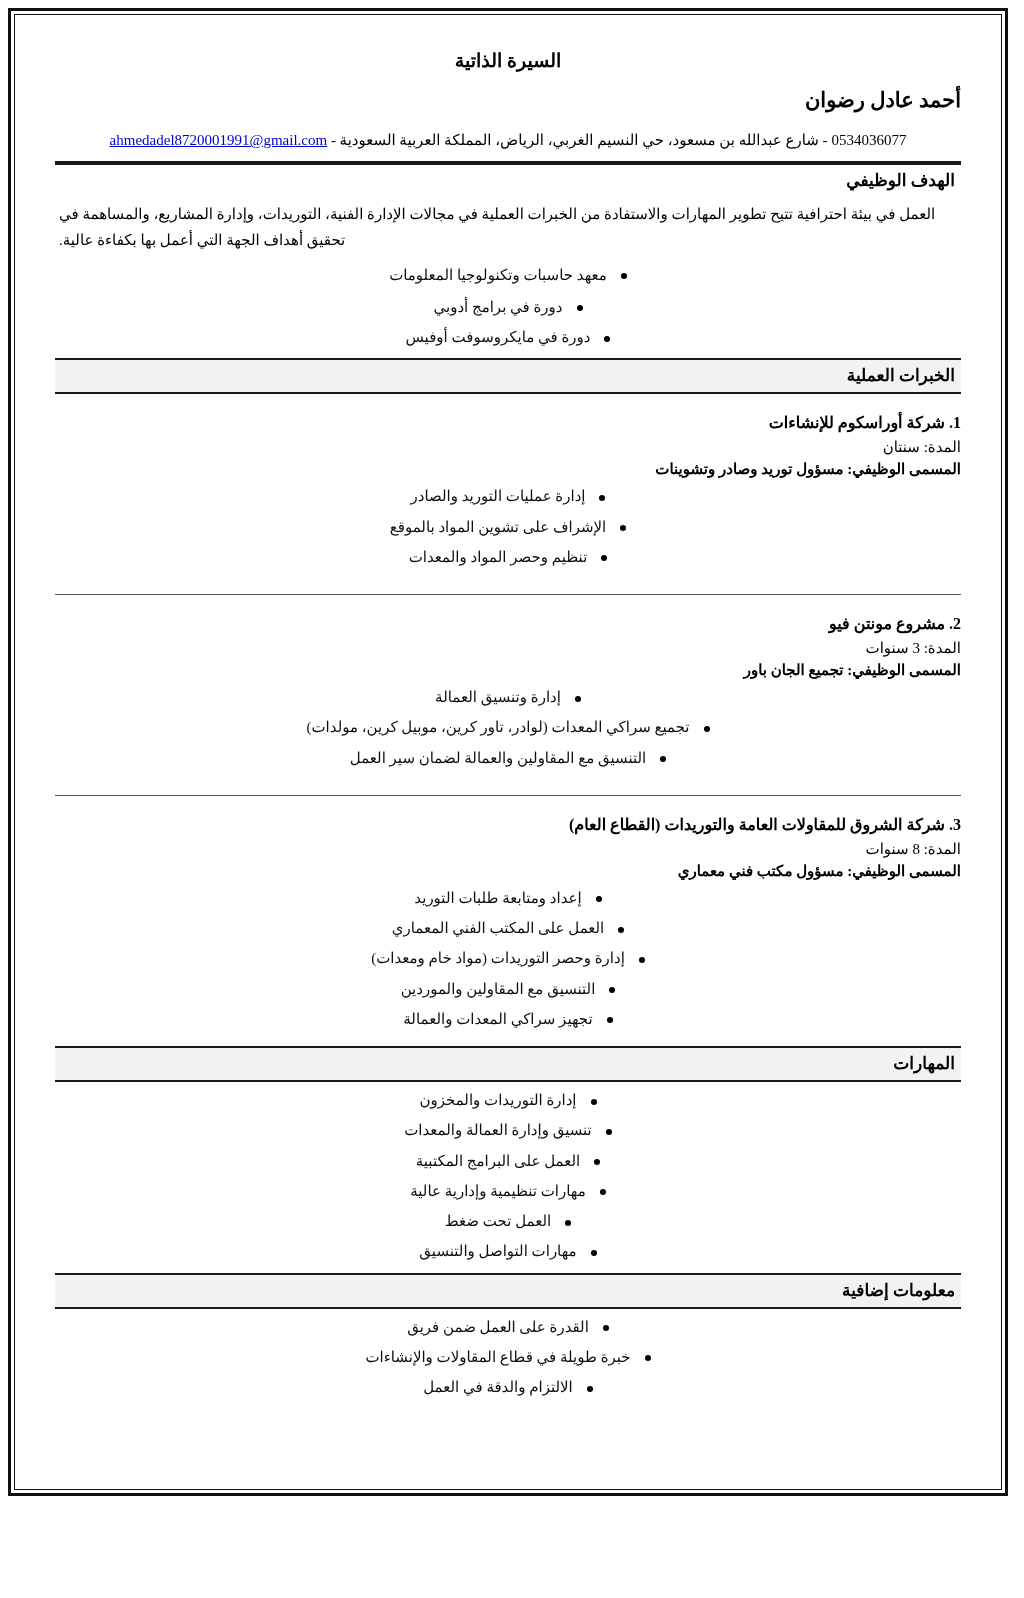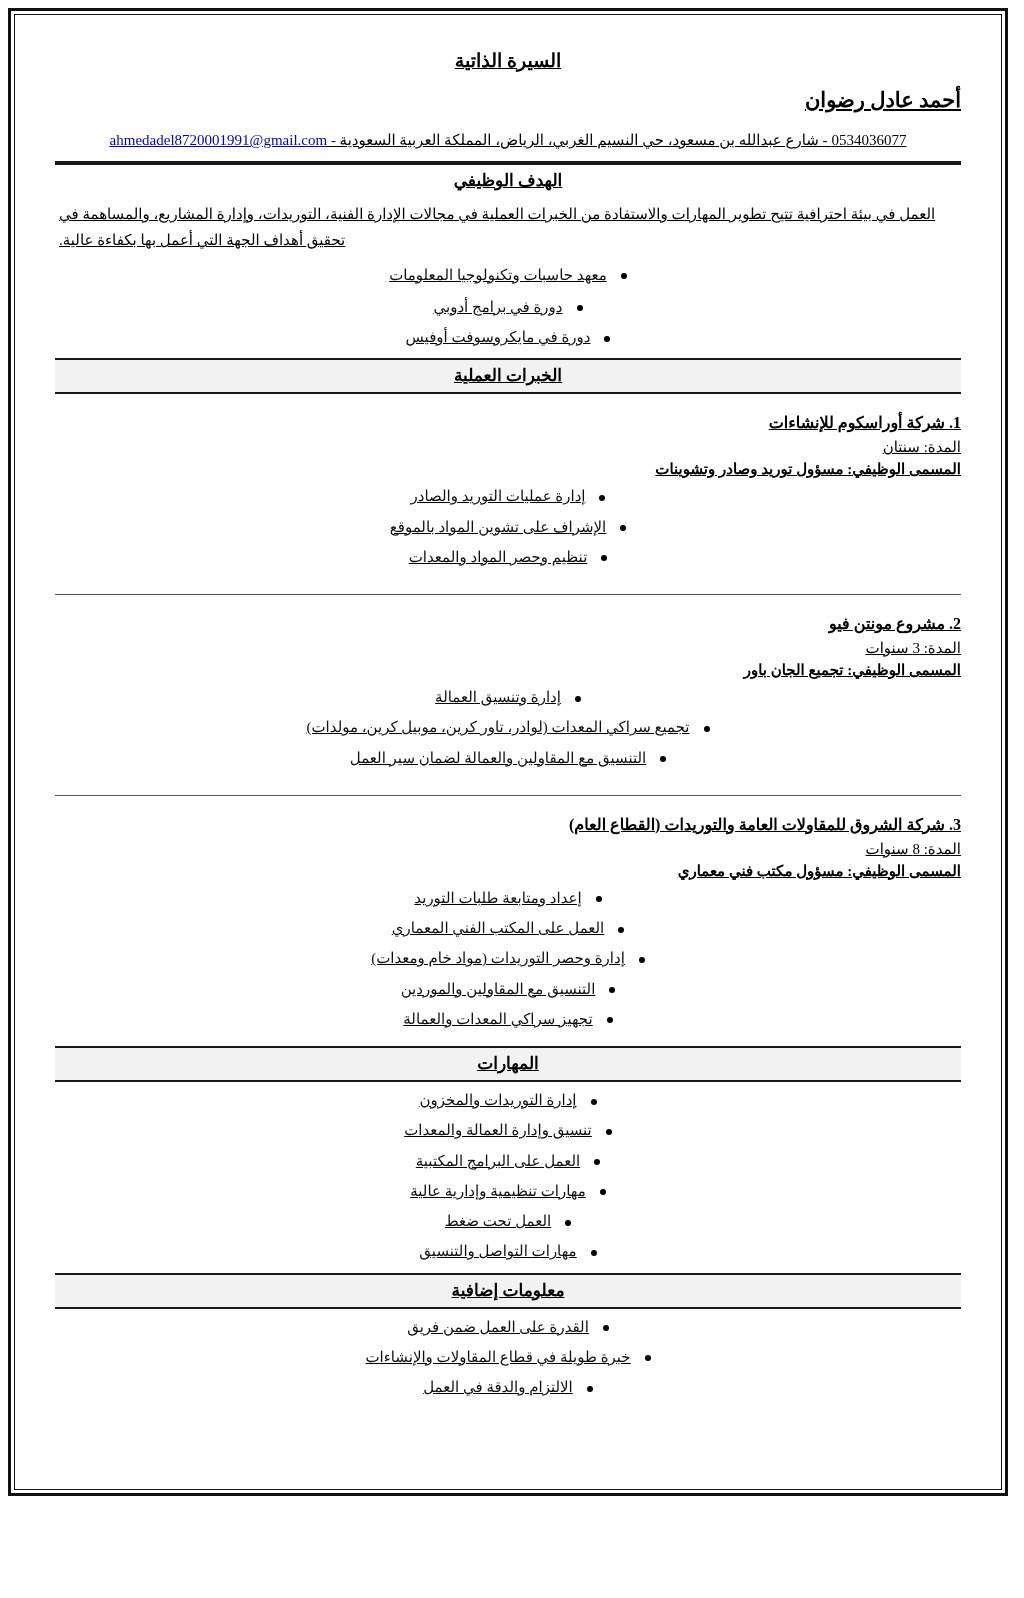--- a/index.html
+++ b/index.html
@@ -15,21 +15,20 @@
   }
   .page-frame {
     position: absolute;
     left: 8px;
     top: 8px;
     width: 1000px;
     height: 1488px;
     border: 3px solid #111111;
     box-sizing: border-box;
     padding: 3px;
-    text-decoration: underline;
   }
   .page-inner {
     border: 1px solid #111111;
     width: 100%;
     height: 100%;
     box-sizing: border-box;
     padding: 34px 40px 20px 40px;
     overflow: hidden;
   }
   .doc-title {
@@ -60,21 +59,21 @@
     border: 0;
     border-top: 2px solid #1a1a1a;
     margin: 8px 0 0 0;
   }
   .section-head {
     background: #f2f2f2;
     font-size: 17px;
     font-weight: bold;
     padding: 5px 6px 6px 6px;
     margin: 0;
-    text-align: center;
+    text-align: right;
     border-bottom: 2px solid #1a1a1a;
     border-top: 2px solid #1a1a1a;
   }
   .section-head.plain {
     background: #ffffff;
     border-top: 2px solid #1a1a1a;
     border-bottom: none;
     padding-bottom: 2px;
   }
   .para {

